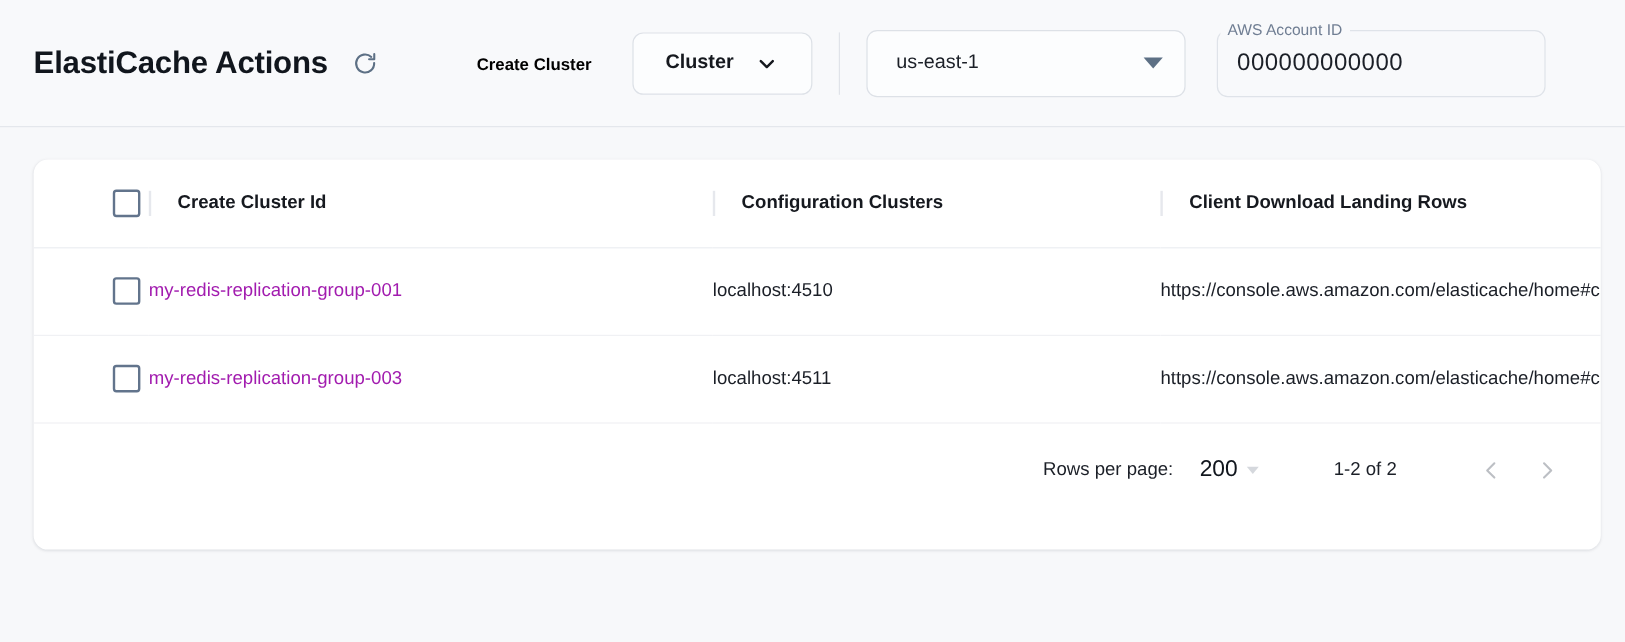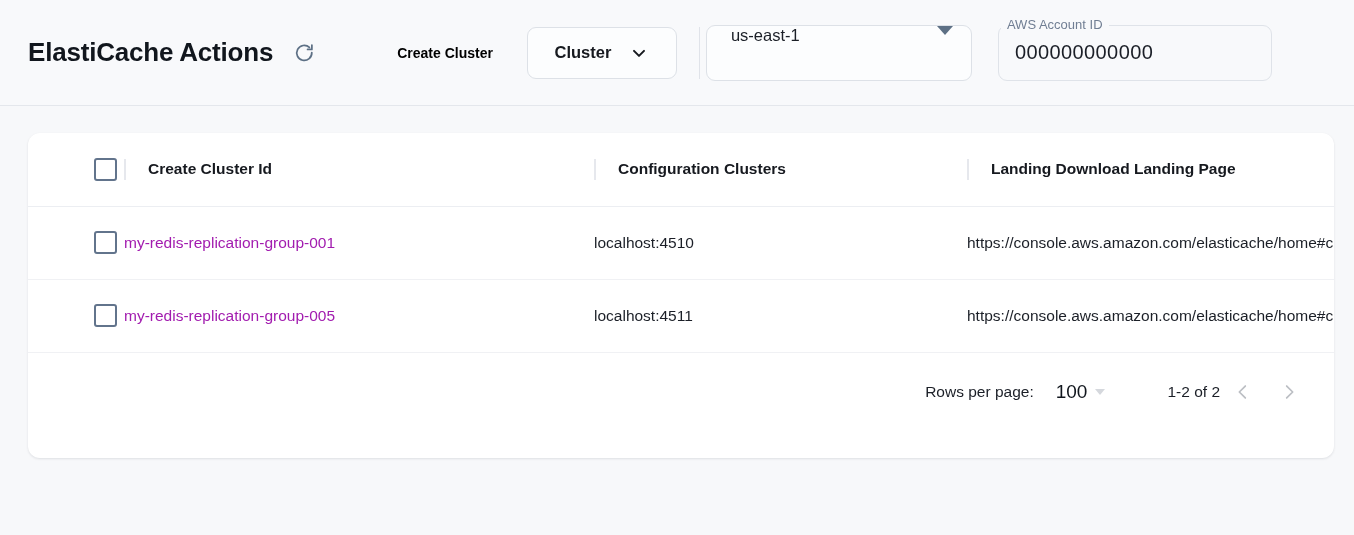--- a/index.html
+++ b/index.html
@@ -61,28 +61,28 @@
     cursor: pointer;
     white-space: nowrap;
   }
   .vsep {
     margin-left: 22px;
     width: 1px;
     height: 52px;
     background: #e0e3e9;
   }
   .region-select {
-    margin-left: 6px;
+    margin-left: 22px;
     position: relative;
     width: 266px;
     height: 56px;
     background: #fcfdfe;
     border: 1px solid #dde1e7;
     border-radius: 9px;
-    display: flex; align-items: flex-start;
+    display: flex; align-items: center;
     padding: 0 18px 0 24px;
     font-size: 16.5px;
     color: #1b1f27;
     cursor: pointer;
   }
   .region-select .val { flex: 1; white-space: nowrap; }
   .caret-down {
     width: 0; height: 0;
     border-left: 8px solid transparent;
     border-right: 8px solid transparent;
@@ -208,20 +208,21 @@
   .rpp-value { font-size: 19px; color: #11161d; }
   .rpp-caret {
     width: 0; height: 0;
     border-left: 5px solid transparent;
     border-right: 5px solid transparent;
     border-top: 6px solid #d5d8dd;
   }
   .range-text {
     font-size: 15.5px;
     color: #1b1f27;
+    margin-right: 56px;
     white-space: nowrap;
   }
   .pg-btn {
     width: 46px; height: 46px;
     display: flex; align-items: center; justify-content: center;
     background: transparent; border: none;
     cursor: pointer; padding: 0;
   }
 </style>
 </head>
@@ -285,21 +286,21 @@
           </th>
           <th>
             <div class="th-inner">
               <span class="col-divider"></span>
               <span>Configuration Clusters</span>
             </div>
           </th>
           <th>
             <div class="th-inner">
               <span class="col-divider"></span>
-              <span>Landing Download Landing Page</span>
+              <span>Client Download Landing Rows</span>
             </div>
           </th>
         </tr>
       </thead>
 
       <tbody>
         <tr>
           <td class="cell-check">
             <span class="checkbox"></span>
           </td>
@@ -307,33 +308,33 @@
             <a class="cluster-link">my-redis-replication-group-001</a>
           </td>
           <td class="cell-pad">localhost:4510</td>
           <td class="cell-pad url-cell">https://console.aws.amazon.com/elasticache/home#client-download:</td>
         </tr>
         <tr>
           <td class="cell-check">
             <span class="checkbox"></span>
           </td>
           <td class="cell-pad">
-            <a class="cluster-link">my-redis-replication-group-005</a>
+            <a class="cluster-link">my-redis-replication-group-003</a>
           </td>
           <td class="cell-pad">localhost:4511</td>
           <td class="cell-pad url-cell">https://console.aws.amazon.com/elasticache/home#client-download:</td>
         </tr>
       </tbody>
     </table>
 
     <div class="pager">
       <span class="rpp-label">Rows per page:</span>
 
       <div class="rpp-select">
-        <span class="rpp-value">100</span>
+        <span class="rpp-value">200</span>
         <span class="rpp-caret"></span>
       </div>
 
       <span class="range-text">1-2 of 2</span>
 
       <button class="pg-btn">
         <svg width="22" height="22" viewBox="0 0 24 24" fill="none" stroke="#bcbfc4" stroke-width="1.9" stroke-linecap="round" stroke-linejoin="round">
           <polyline points="14.5,5.5 8,12 14.5,18.5"></polyline>
         </svg>
       </button>

